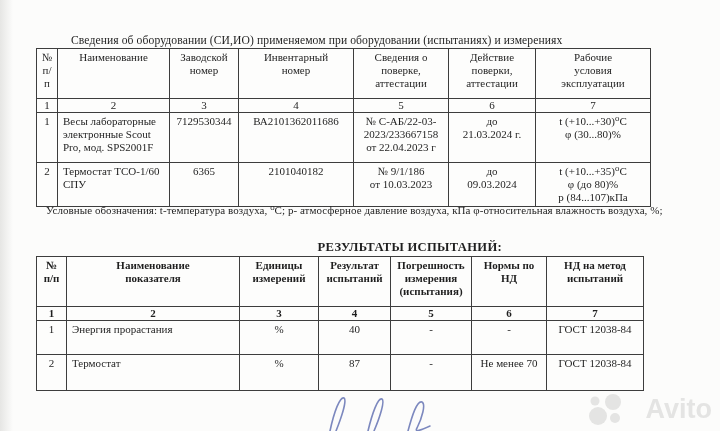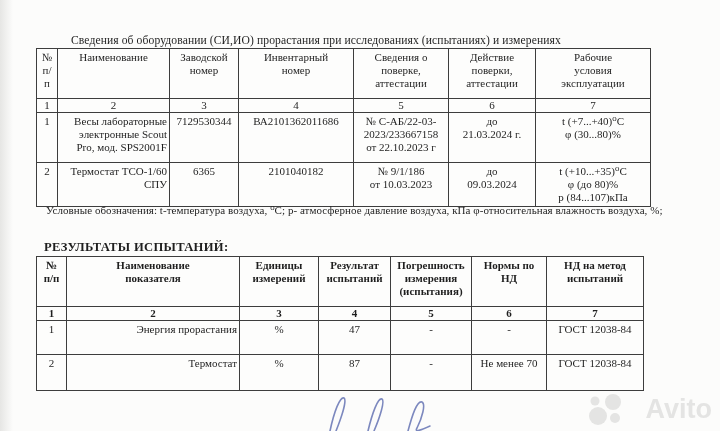--- a/index.html
+++ b/index.html
@@ -27,44 +27,44 @@
   tr.nums td{padding:0 2px;vertical-align:middle;}
   .t1 tr.hdr{height:50px;}
   .t1 tr.nums{height:13px;}
   .t1 tr.r0{height:50px;}
   .t1 tr.r1{height:41px;}
   .t2 tr.hdr{height:50px;}
   .t2 tr.nums{height:14px;}
   .t2 tr.r0{height:34px;}
   .t2 tr.r1{height:36px;}
   .t2 th, .t2 tr.nums td{font-weight:bold;}
-  td.name{text-align:right;padding-left:5px;}
+  td.name{text-align:left;padding-left:5px;}
   .legend{
     position:absolute;left:46px;top:204px;width:680px;
     font-size:11px;white-space:nowrap;letter-spacing:.05px;
   }
   .title2{
-    position:absolute;left:44px;top:240px;width:474px;text-align:left;
+    position:absolute;left:28px;top:240px;width:474px;text-align:right;
     font-size:12.6px;font-weight:bold;letter-spacing:.3px;
   }
   .signature{position:absolute;left:320px;top:392px;}
   .watermark{
     position:absolute;right:8px;bottom:5px;display:flex;align-items:center;gap:20px;
     color:#e4e4e3;font-family:"Liberation Sans","DejaVu Sans",sans-serif;
     font-weight:bold;font-size:27px;user-select:none;
   }
   .watermark svg{display:block;}
 </style>
 </head>
 <body>
 
 <div class="page">
   <div class="edge-left"></div>
 
-  <div class="title1">Сведения об оборудовании (СИ,ИО) прорастания при исследованиях (испытаниях) и измерениях</div>
+  <div class="title1">Сведения об оборудовании (СИ,ИО) применяемом при оборудовании (испытаниях) и измерениях</div>
 
   <table class="t1">
     <colgroup>
       <col style="width:21px">
         <col style="width:112px">
         <col style="width:69px">
         <col style="width:115px">
       <col style="width:95px">
         <col style="width:87px">
         <col style="width:115px">
@@ -98,24 +98,24 @@
       <td>6</td>
       <td>7</td>
     </tr>
     <tr class="r0">
       <td>1</td>
       <td class="name">Весы лабораторные электронные Scout Pro, мод. SPS2001F</td>
       <td>7129530344</td>
       <td>ВА2101362011686</td>
       <td>№ С-АБ/22-03-
 2023/233667158
-от 22.10.2023 г</td>
+от 22.04.2023 г</td>
       <td>до
 21.03.2024 г.</td>
-      <td>t (+7...+40)⁰С
+      <td>t (+10...+30)⁰С
 φ (30...80)%</td>
     </tr>
     <tr class="r1">
       <td>2</td>
       <td class="name">Термостат ТСО-1/60 СПУ</td>
       <td>6365</td>
       <td>2101040182</td>
       <td>№ 9/1/186
 от 10.03.2023</td>
       <td>до
@@ -165,21 +165,21 @@
       <td>3</td>
       <td>4</td>
       <td>5</td>
       <td>6</td>
       <td>7</td>
     </tr>
     <tr class="r0">
       <td>1</td>
       <td class="name">Энергия прорастания</td>
       <td>%</td>
-      <td>47</td>
+      <td>40</td>
       <td>-</td>
       <td>-</td>
       <td>ГОСТ 12038-84</td>
     </tr>
     <tr class="r1">
       <td>2</td>
       <td class="name">Термостат</td>
       <td>%</td>
       <td>87</td>
       <td>-</td>

